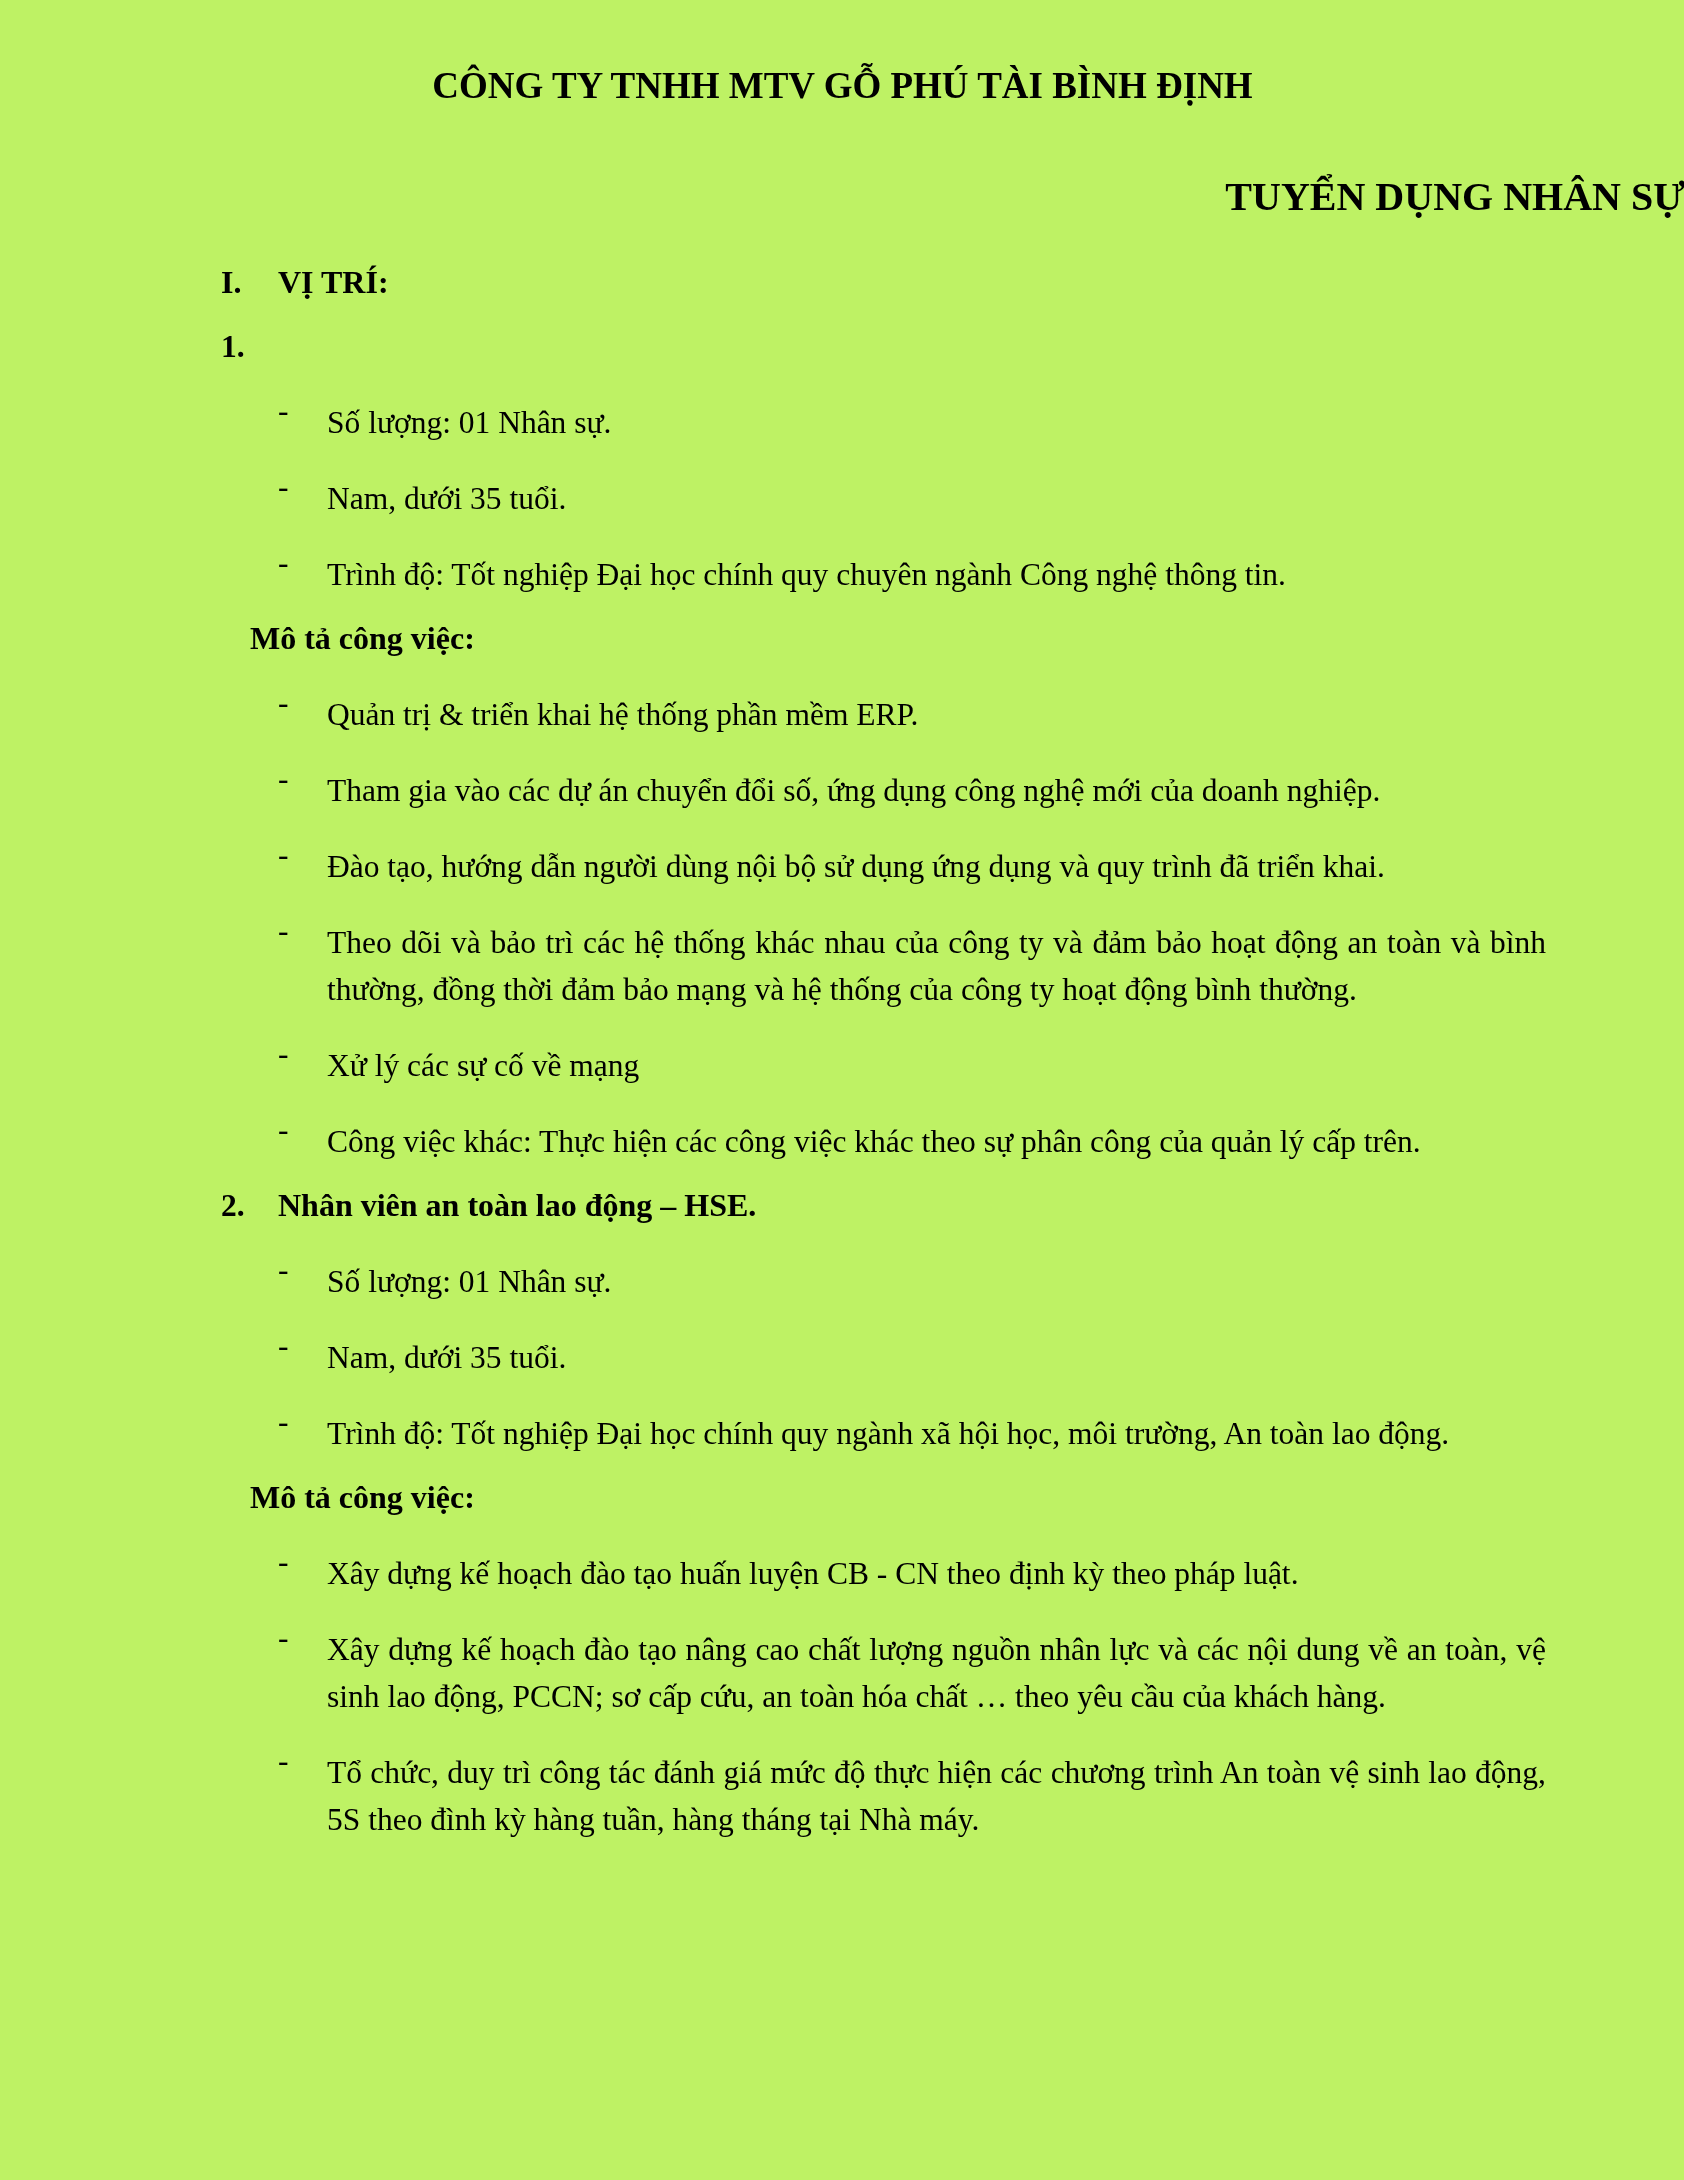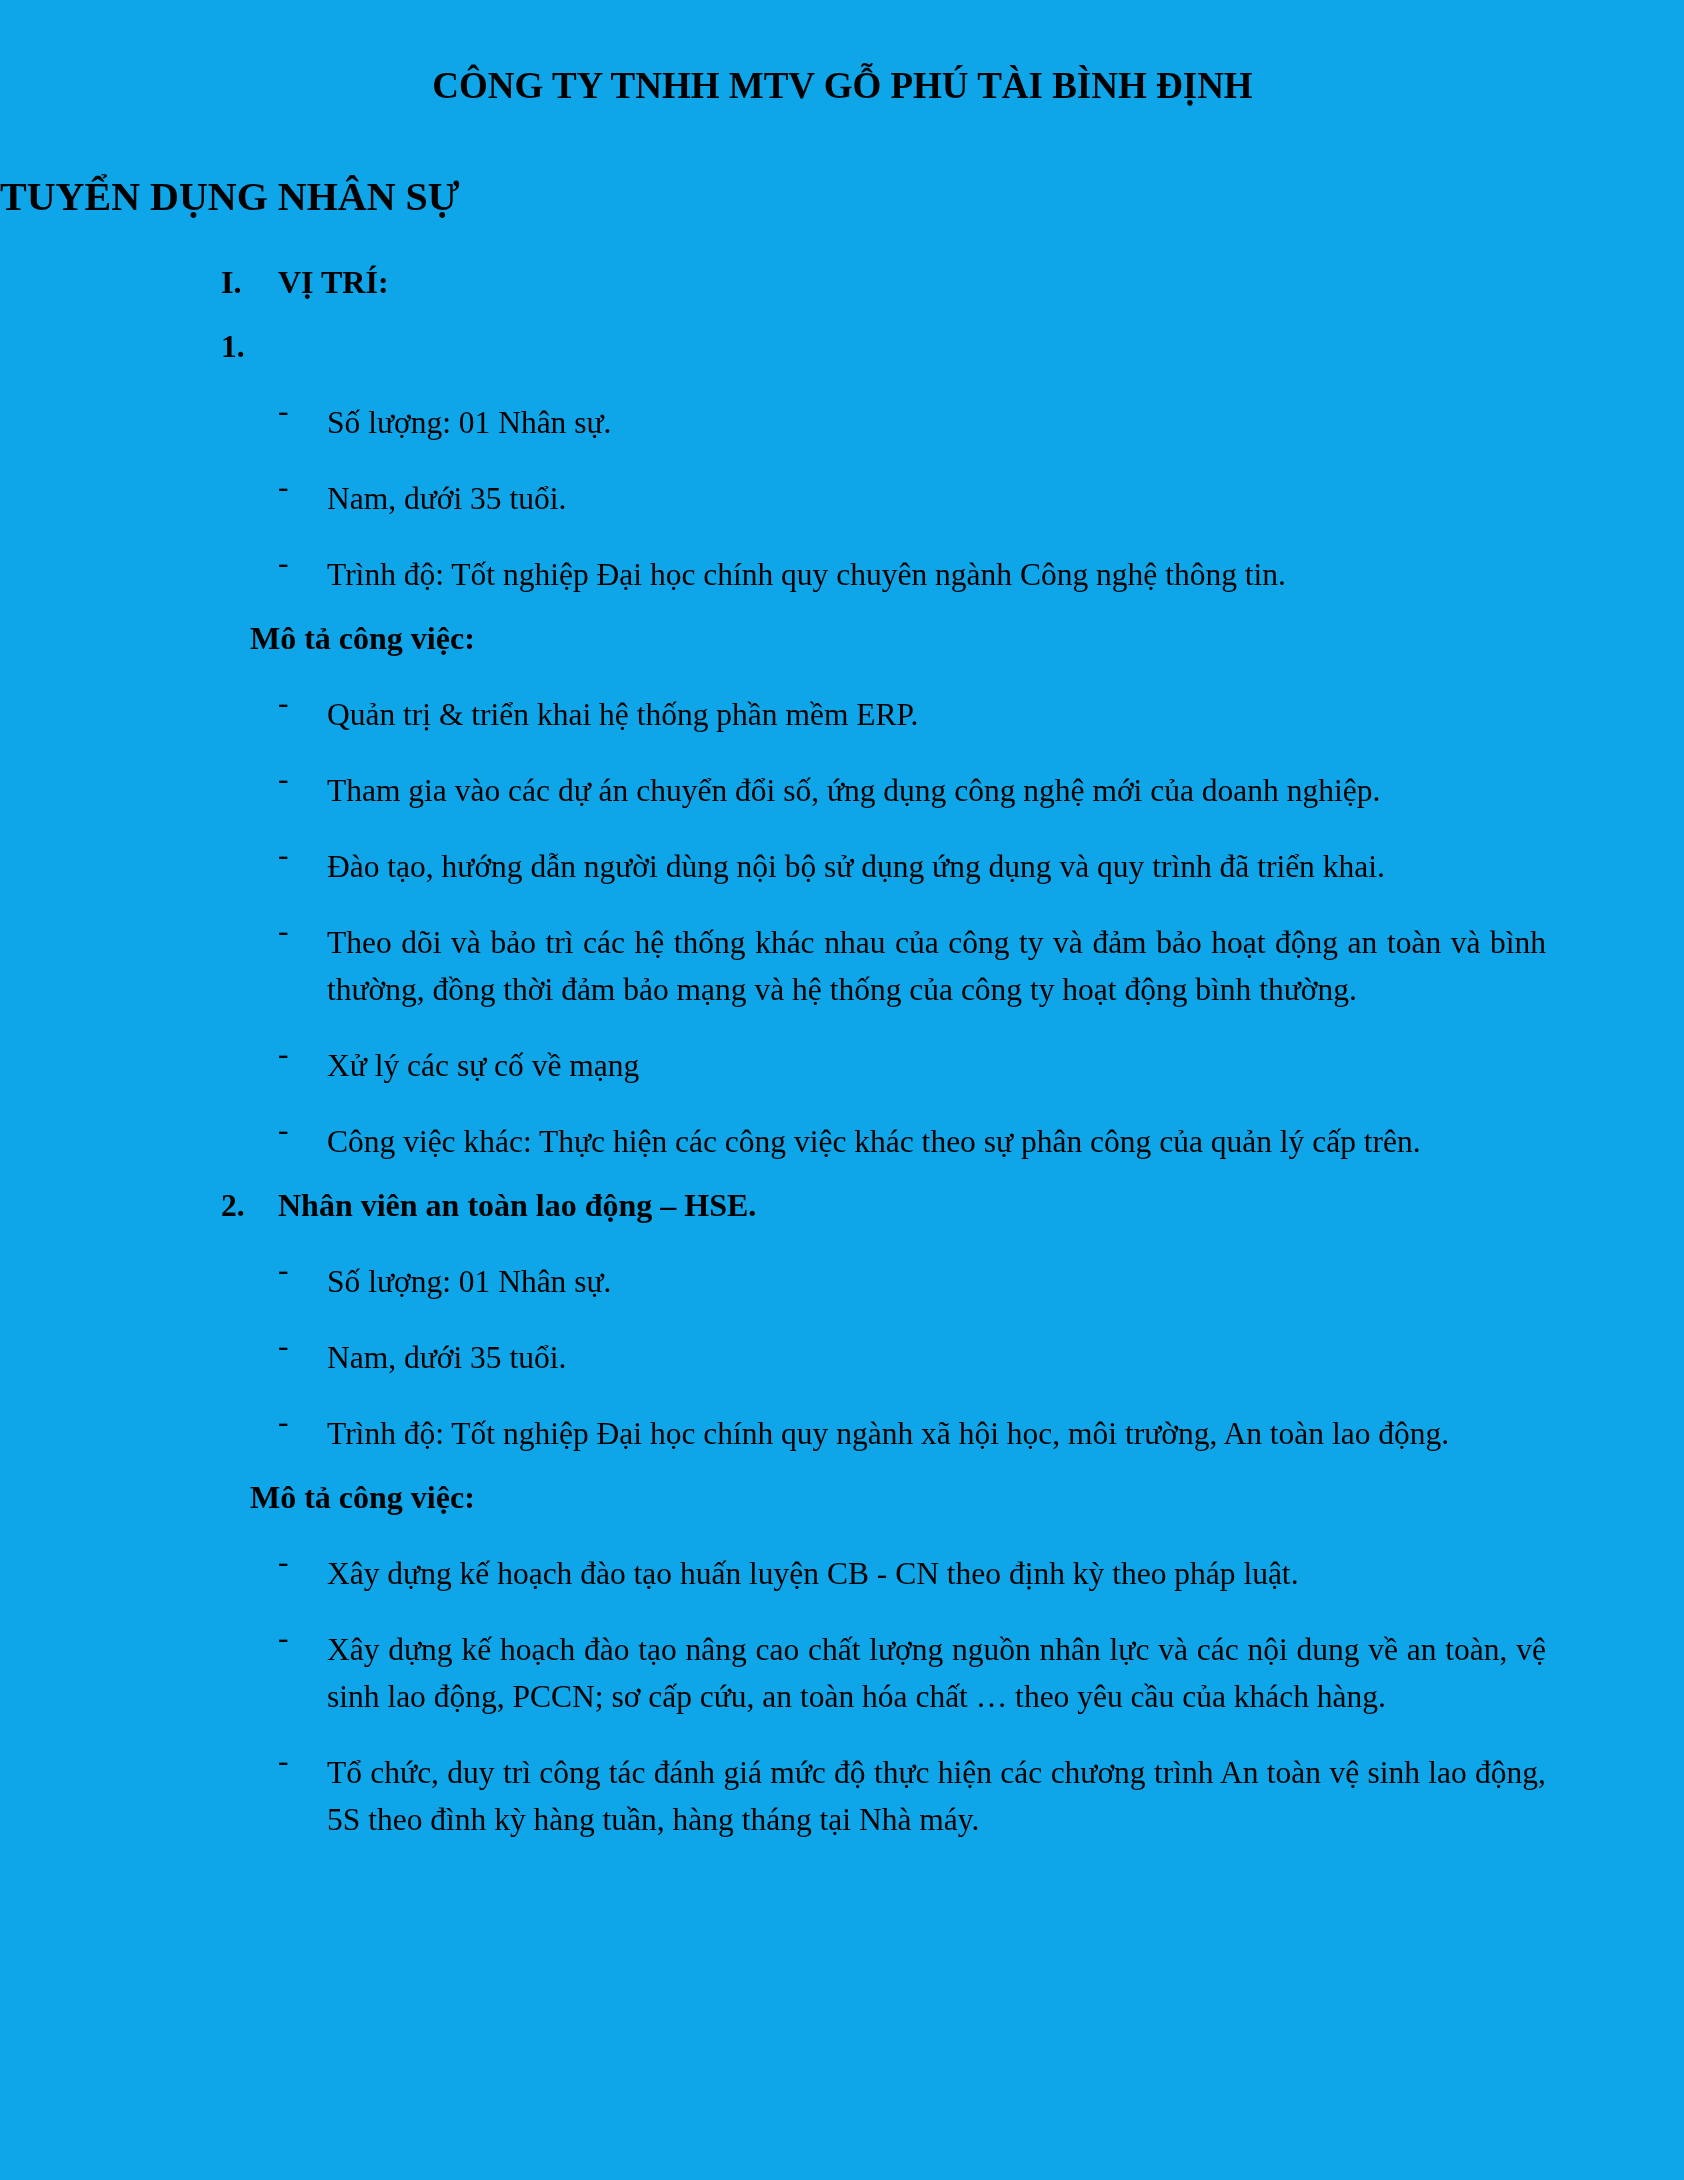--- a/index.html
+++ b/index.html
@@ -1,39 +1,39 @@
 <!DOCTYPE html>
 <html lang="vi" style="font-size:13.6px"><head>
 <meta charset="utf-8">
 <style>
   html, body { margin: 0; padding: 0; background: #ffffff; }
   .page {
     position: relative;
     width: 1685px;
     height: 2181px;
-    background: #0ea5e9;
+    background: #bef264;
     color: #000000;
     font-family: "Liberation Serif", "DejaVu Serif", serif;
     overflow: hidden;
     box-sizing: border-box;
     padding-top: 61px;
   }
   .header { text-align: center; }
   .company {
     font-size: 37px;
     font-weight: bold;
     line-height: 49px;
   }
   .address {
     font-size: 32px;
     line-height: 44px;
     margin-top: 6.8px;
   }
   .doc-title {
-    text-align: left;
+    text-align: right;
     font-size: 40px;
     font-weight: bold;
     line-height: 53px;
     margin-top: 60px;
     margin-bottom: 36px;
   }
   .content {
     margin-left: 221px;
     width: 1325px; 
   }

